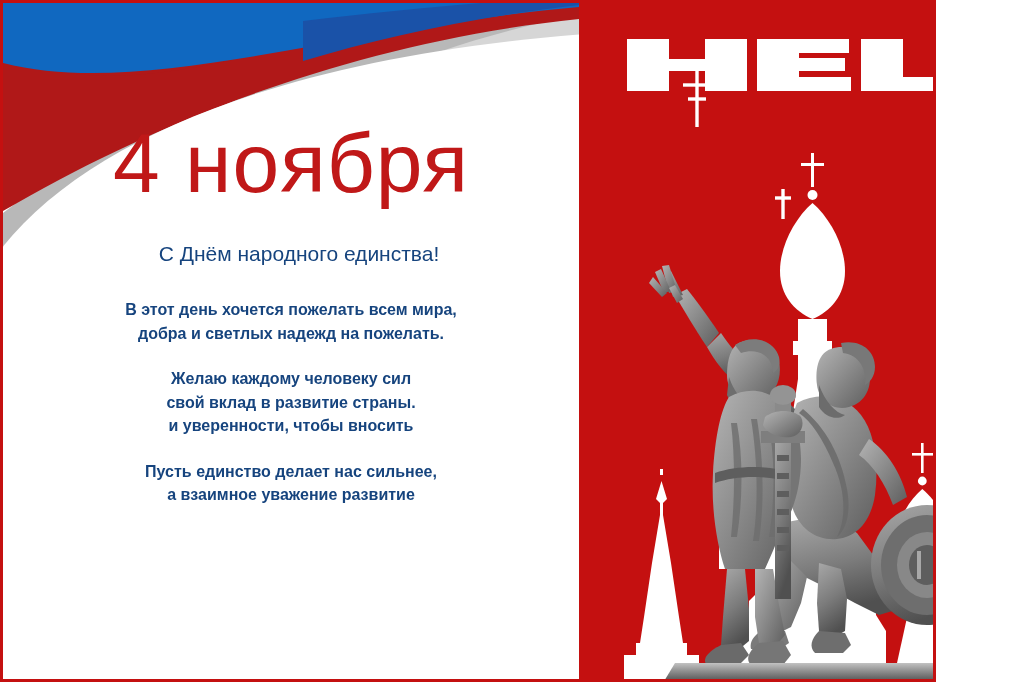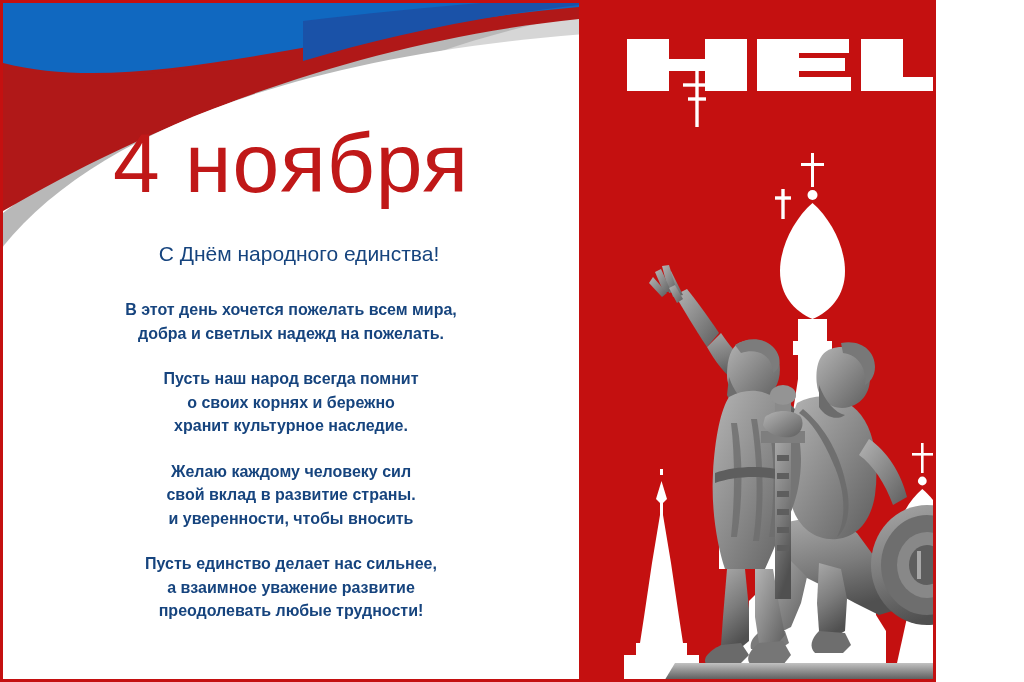--- a/index.html
+++ b/index.html
@@ -122,36 +122,30 @@
 
       <div class="subhead">С Днём народного единства!</div>
 
       <div class="verses">
 
         <p class="verse">
           <span class="line">В этот день хочется пожелать всем мира,</span>
           <span class="line">добра и светлых надежд на пожелать.</span>
         </p>
 
-        <p class="verse">
-          <span class="line">Пусть наш народ всегда помнит</span>
-          <span class="line">о своих корнях и бережно</span>
-          <span class="line">хранит культурное наследие.</span>
-        </p>
 
         <p class="verse">
           <span class="line">Желаю каждому человеку сил</span>
           <span class="line">свой вклад в развитие страны.</span>
           <span class="line">и уверенности, чтобы вносить</span>
         </p>
 
         <p class="verse">
           <span class="line">Пусть единство делает нас сильнее,</span>
           <span class="line">а взаимное уважение развитие</span>
-          <span class="line">преодолевать любые трудности!</span>
         </p>
 
       </div>
     </div>
   </div>
 
   <div class="right-panel">
 
     <div class="logo">
       <svg viewBox="0 0 380 78" preserveAspectRatio="xMinYMid meet">

